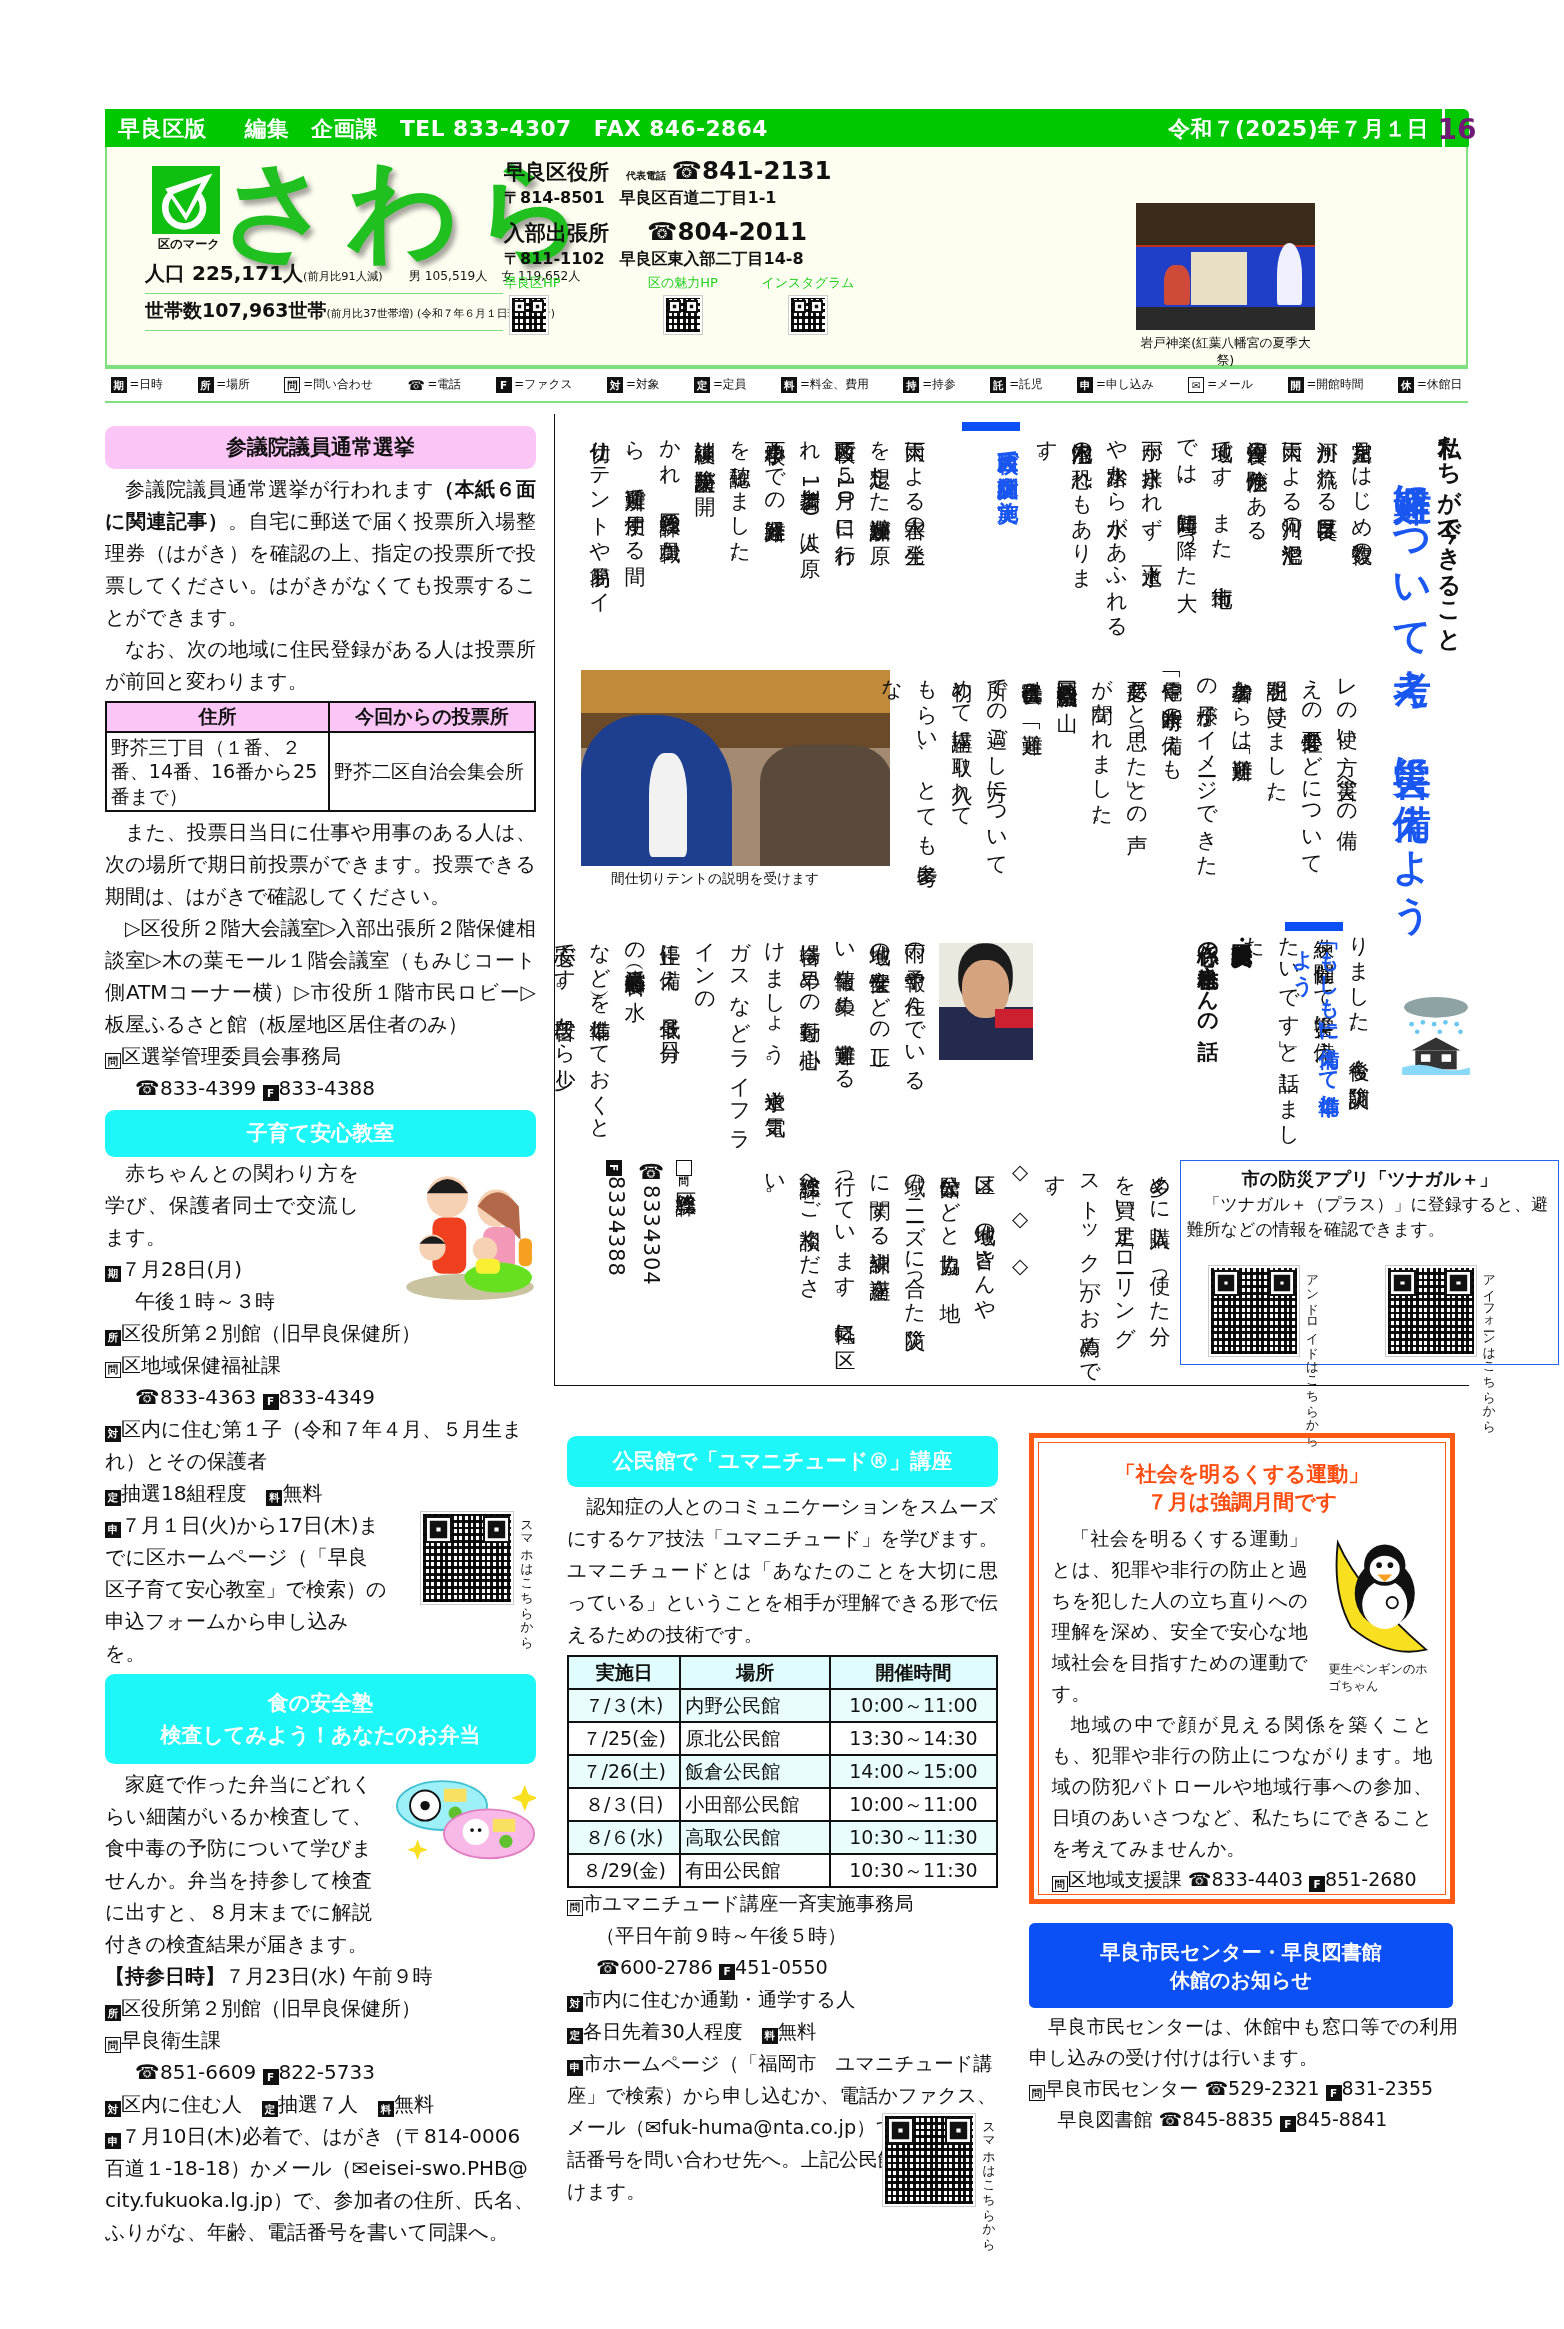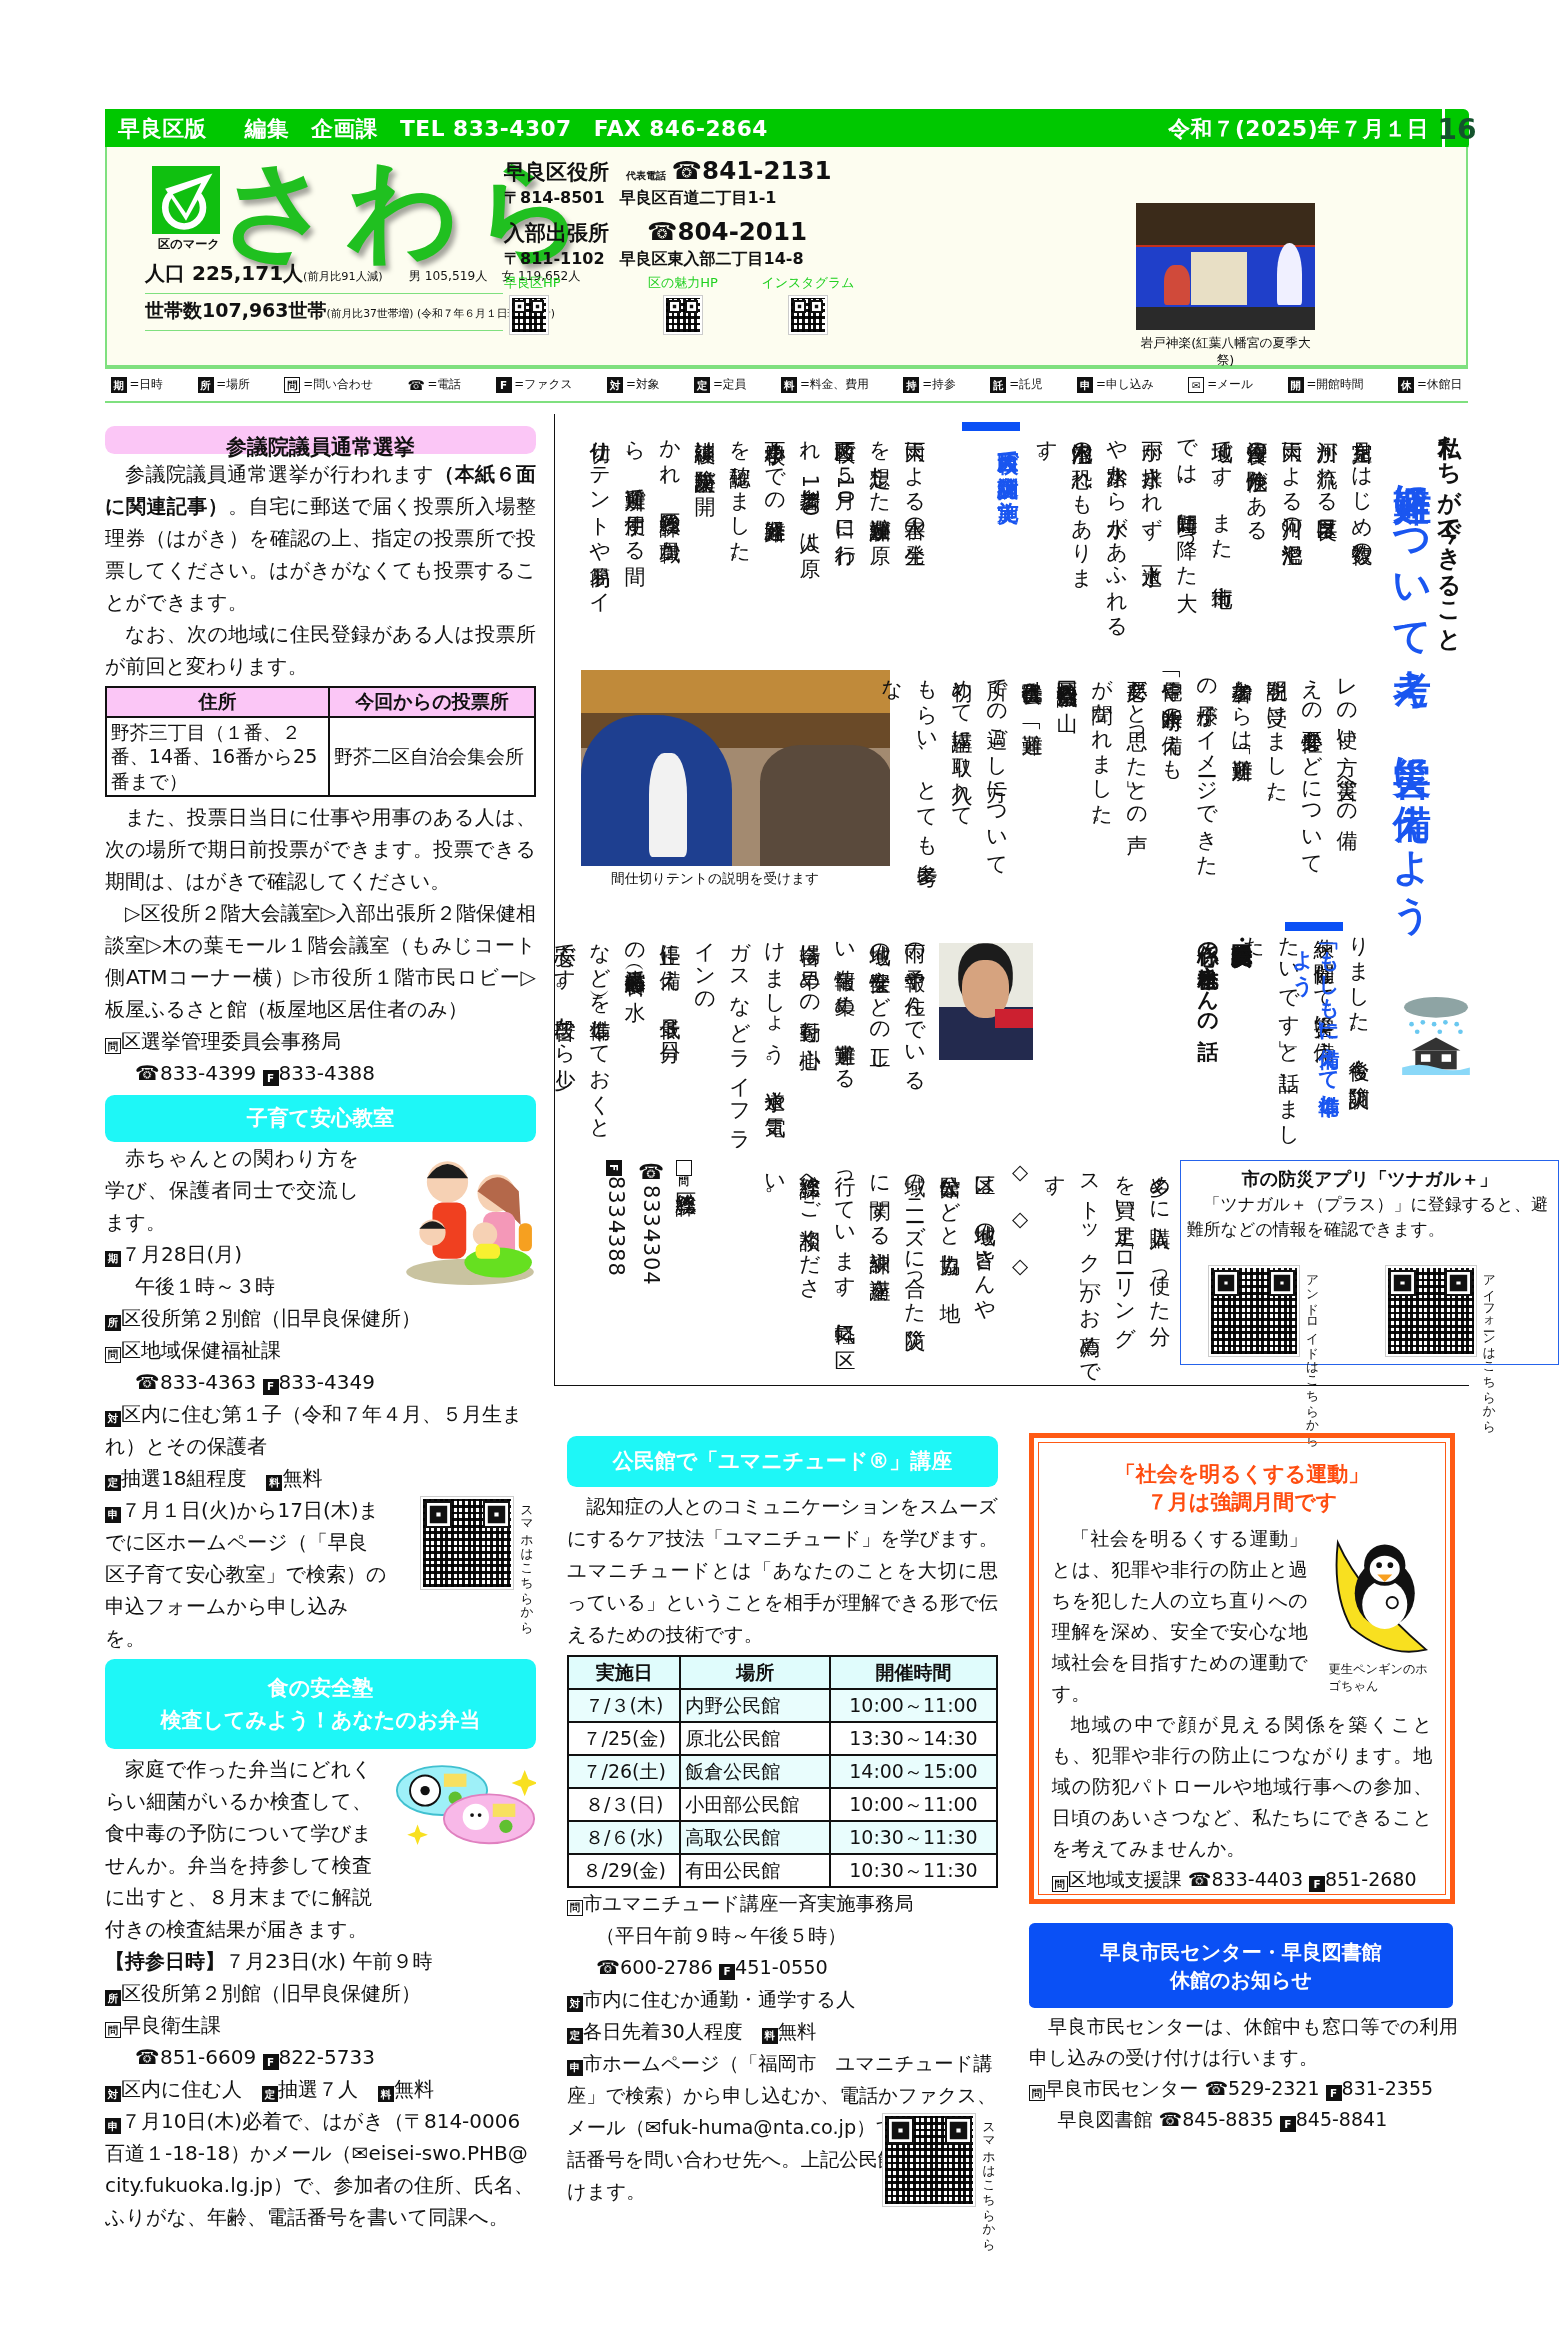--- a/index.html
+++ b/index.html
@@ -6,21 +6,21 @@
   html, body { width: 1565px; height: 2330px; background: #ffffff; overflow: hidden; }
   body { font-family: "DejaVu Sans", "Liberation Sans", sans-serif; color: #111; position: relative; }
 
   .page { position: absolute; left: 0; top: 0; width: 1565px; height: 2330px; }
 
   
   .topbar { position: absolute; left: 105px; top: 109px; width: 1337px; height: 38px; background: #00c800; display: flex; align-items: center; color: #fff; font-weight: bold; font-size: 21.7px; padding-left: 13px; letter-spacing: 0.5px; }
   .topbar .edition { margin-right: 38px; }
   .topbar .editor { flex: 1; }
   .topbar .date { margin-right: 13px; }
-  .pagenum { position: absolute; left: 1443px; top: 109px; width: 26px; height: 41px; background: #00c800; color: #14532d; font-weight: bold; font-size: 28px; display: flex; align-items: center; justify-content: center; border-left: 2.8px solid #fff; border-radius: 0 5.6px 5.6px 0; }
+  .pagenum { position: absolute; left: 1443px; top: 109px; width: 26px; height: 41px; background: #00c800; color: #701a75; font-weight: bold; font-size: 28px; display: flex; align-items: center; justify-content: center; border-left: 2.8px solid #fff; border-radius: 0 5.6px 5.6px 0; }
   .masthead { position: absolute; left: 105px; top: 147px; width: 1363px; height: 220px; background: #fdfdf0; border: 2.8px solid #7fe07f; border-top: none; }
 
   .logo-mark { position: absolute; left: 45px; top: 19px; width: 68px; height: 68px; background: #10c010; }
   .logo-mark svg { width: 68px; height: 68px; }
   .logo-caption { position: absolute; left: 51px; top: 89px; font-size: 12.2px; font-weight: bold; }
   .title-big { position: absolute; left: 113px; top: 1.9px; font-size: 111px; font-weight: bold; color: #20c020; letter-spacing: 13px; text-shadow: 3.8px 4.7px 5.6px rgba(0,0,0,0.35); line-height: 121px; }
   .pop-line { position: absolute; left: 38px; top: 113px; width: 358px; font-size: 20px; font-weight: bold; border-bottom: 1.9px solid #7fe07f; padding-bottom: 5.6px; white-space: nowrap; }
   .pop-line small { font-size: 11.3px; font-weight: normal; }
   .pop-line .mf { font-size: 12.2px; font-weight: normal; margin-left: 19px; }
   .hh-line { position: absolute; left: 38px; top: 151px; width: 358px; font-size: 19px; font-weight: bold; border-bottom: 1.9px solid #7fe07f; padding-bottom: 5.6px; white-space: nowrap; }
@@ -56,21 +56,21 @@
 
   .legend { position: absolute; left: 105px; top: 367px; width: 1363px; height: 36px; border-top: 2.8px solid #7fe07f; border-bottom: 2.8px solid #7fe07f; display: flex; align-items: center; justify-content: space-between; font-size: 11.8px; padding: 0 5.6px; white-space: nowrap; }
   .legend .lg { display: inline-flex; align-items: center; gap: 2.8px; }
   .ico { display: inline-flex; align-items: center; justify-content: center; width: 16px; height: 16px; background: #111; color: #fff; font-size: 10.4px; font-weight: bold; line-height: 1; vertical-align: -1.9px; }
   .ico.o { background: #fff; color: #111; border: 1.4px solid #111; }
   .ico.tel { background: transparent; color: #111; font-size: 14px; width: 17px; }
 
   
   .col-left { position: absolute; left: 105px; top: 426px; width: 431px; font-size: 20px; line-height: 32px; }
   .pill { border-radius: 9.4px; text-align: center; font-weight: bold; font-size: 21px; }
-  .pill.pink { background: #fbc6f6; color: #111; height: 28px; line-height: 43px; }
+  .pill.pink { background: #fbc6f6; color: #111; height: 43px; line-height: 43px; }
   .pill.cyan { background: #1ef7f7; color: #fff; height: 47px; line-height: 47px; }
   .pill.cyan2 { background: #1ef7f7; color: #fff; padding: 13px 0; line-height: 32px; }
   .para { text-indent: 1em; text-align: justify; }
   .bold { font-weight: bold; }
   .vote-table { width: 100%; border-collapse: collapse; margin: 3.8px 0; font-size: 19px; line-height: 24.5px; }
   .vote-table th { background: #fbc6f6; border: 2.8px solid #111; font-weight: bold; padding: 1.9px; }
   .vote-table td { border: 2.8px solid #111; padding: 1.9px 3.8px; vertical-align: middle; }
   .item { white-space: nowrap; }
   .indent { padding-left: 1.5em; }
   .family-img { position: absolute; right: 0; width: 132px; height: 137px; }

